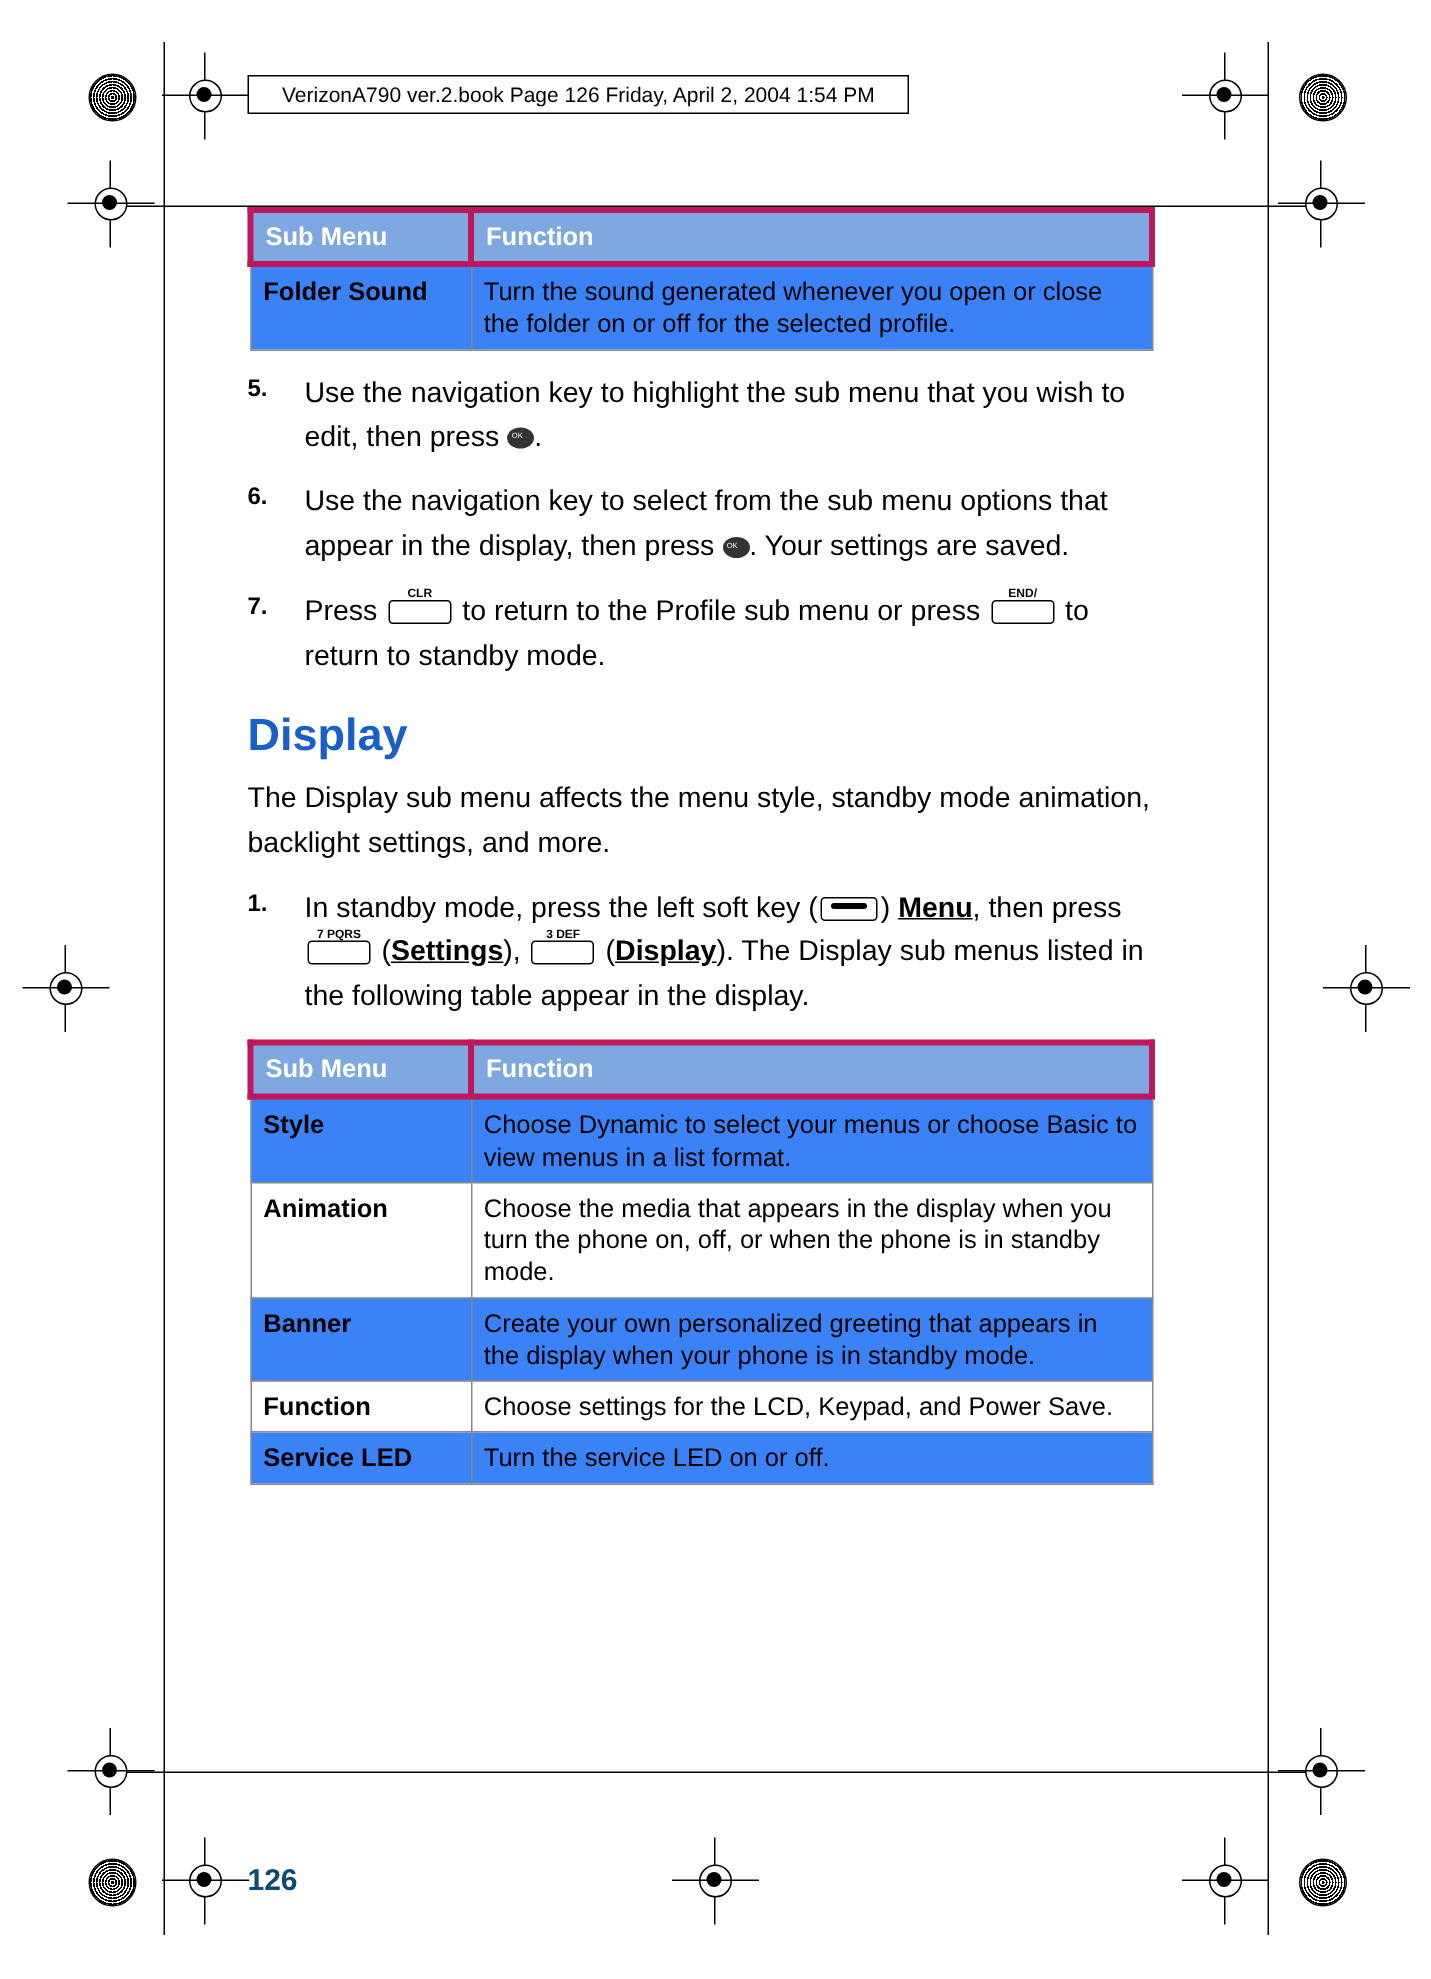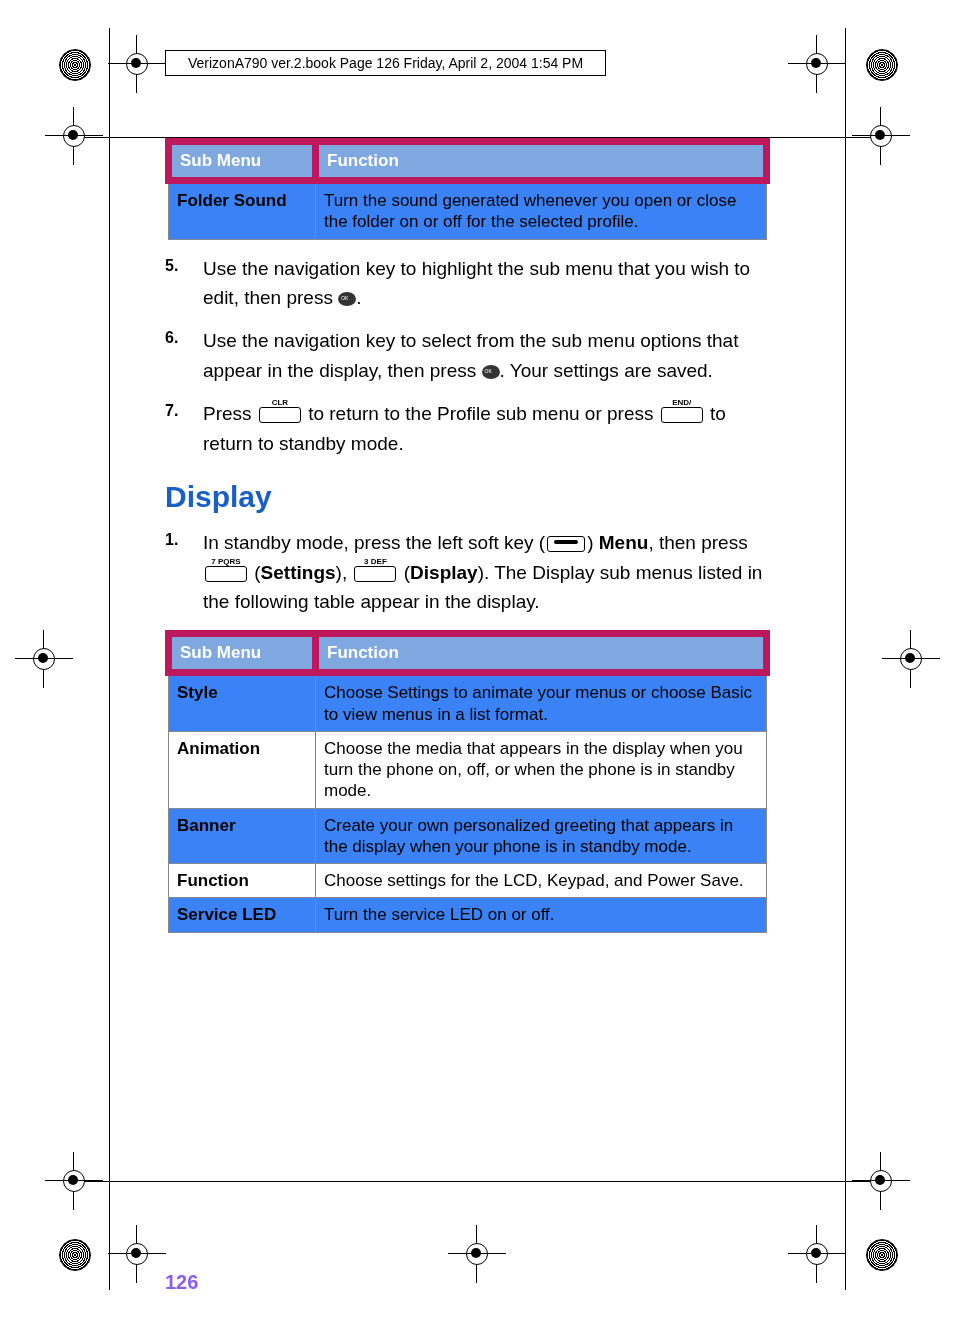--- a/index.html
+++ b/index.html
@@ -31,21 +31,21 @@
     width: 100%;
     border-collapse: collapse;
     font-size: 17px;
   }
   table.submenu th {
     background: #7fa8e0;
     color: #fff;
     text-align: left;
     padding: 6px 8px;
     font-weight: bold;
-    border: 7px solid #be185d;
+    border: 4px solid #be185d;
   }
   table.submenu td {
     padding: 6px 8px;
     border: 1px solid #888;
     vertical-align: top;
     line-height: 1.25;
   }
   table.submenu td.label {
     font-weight: bold;
     width: 130px;
@@ -124,26 +124,26 @@
     text-align: center;
   }
   .key-box.softkey::before {
     content: "";
     position: absolute;
     left: 6px; right: 6px; top: 3px;
     height: 4px;
     background: #000;
     border-radius: 2px;
   }
-  .bold { font-weight: bold; }
+  .bold { font-weight: bold; text-decoration: underline; }
   .pagenum {
     position: absolute;
     left: 165px;
-    top: 1271px;
-    color: #8b5cf6;
+    top: 1243px;
+    color: #0c4a6e;
     font-weight: bold;
     font-size: 20px;
   }
   
   .mark {
     position: absolute;
     width: 38px; height: 38px;
   }
   .mark.circle::before {
     content: "";
@@ -298,37 +298,38 @@
       <div class="body">
         <span>Press </span>
         <span class="keyicon key-box"><span class="toplabel">CLR</span></span>
         <span> to return to the Profile sub menu or press </span>
         <span class="keyicon key-box"><span class="toplabel">END/</span></span>
         <span> to return to standby mode.</span>
       </div>
     </div>
 
     <h2 class="section">Display</h2>
+    <div class="para">The Display sub menu affects the menu style, standby mode animation, backlight settings, and more.</div>
 
     <div class="step">
       <div class="num">1.</div>
       <div class="body">
         <span>In standby mode, press the left soft key (</span><span class="keyicon key-box softkey"></span><span>) </span><span class="bold">Menu</span><span>, then press </span><span class="keyicon key-box"><span class="toplabel">7 PQRS</span></span><span> (</span><span class="bold">Settings</span><span>), </span><span class="keyicon key-box"><span class="toplabel">3 DEF</span></span><span> (</span><span class="bold">Display</span><span>). The Display sub menus listed in the following table appear in the display.</span>
       </div>
     </div>
 
     <table class="submenu">
       <tbody>
           <tr>
         <th>Sub Menu</th>
         <th>Function</th>
       </tr>
       <tr class="shade">
         <td class="label">Style</td>
-        <td>Choose Settings to animate your menus or choose Basic to view menus in a list format.</td>
+        <td>Choose Dynamic to select your menus or choose Basic to view menus in a list format.</td>
       </tr>
       <tr>
         <td class="label">Animation</td>
         <td>Choose the media that appears in the display when you turn the phone on, off, or when the phone is in standby mode.</td>
       </tr>
       <tr class="shade">
         <td class="label">Banner</td>
         <td>Create your own personalized greeting that appears in the display when your phone is in standby mode.</td>
       </tr>
       <tr>

